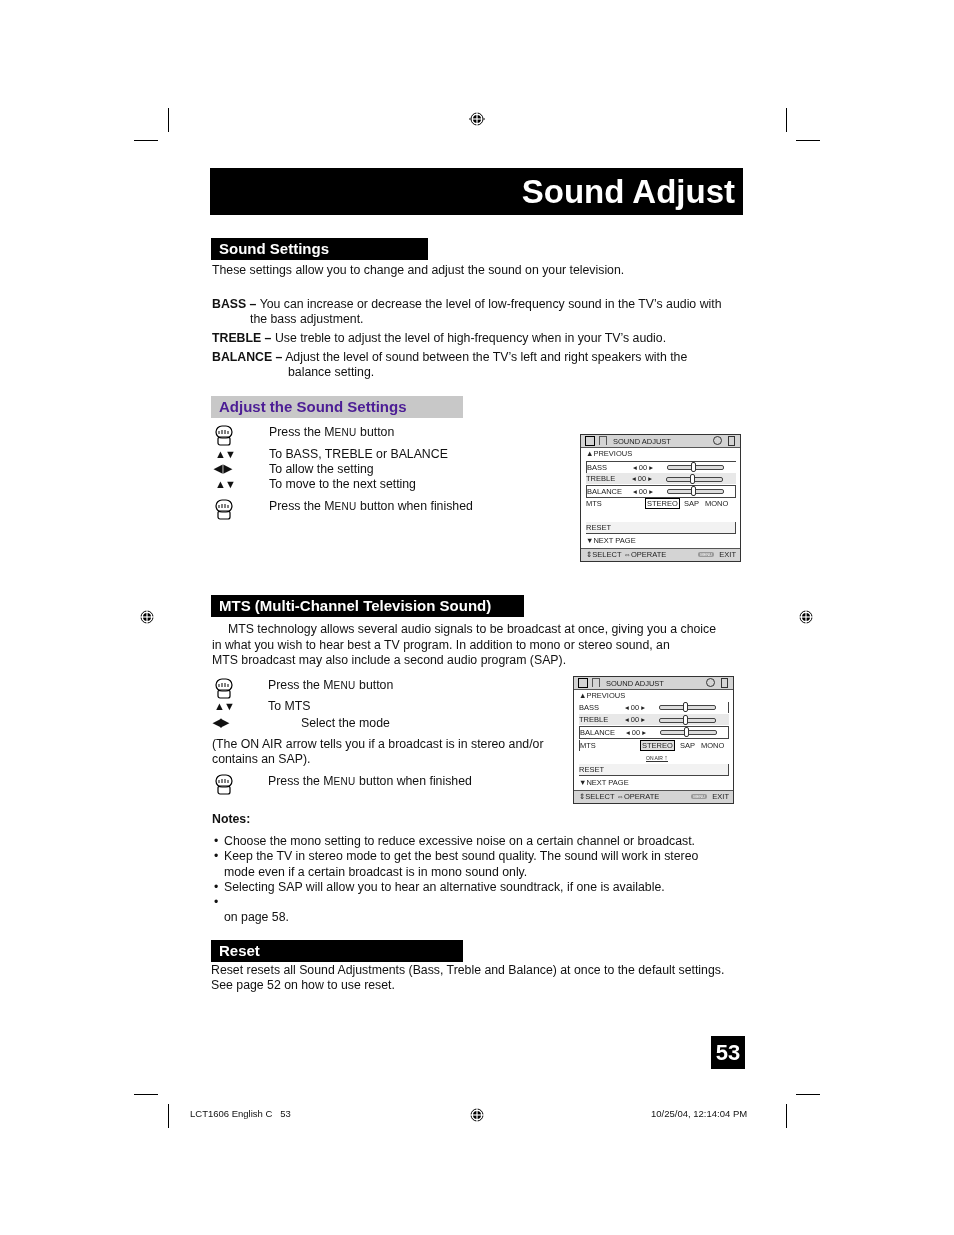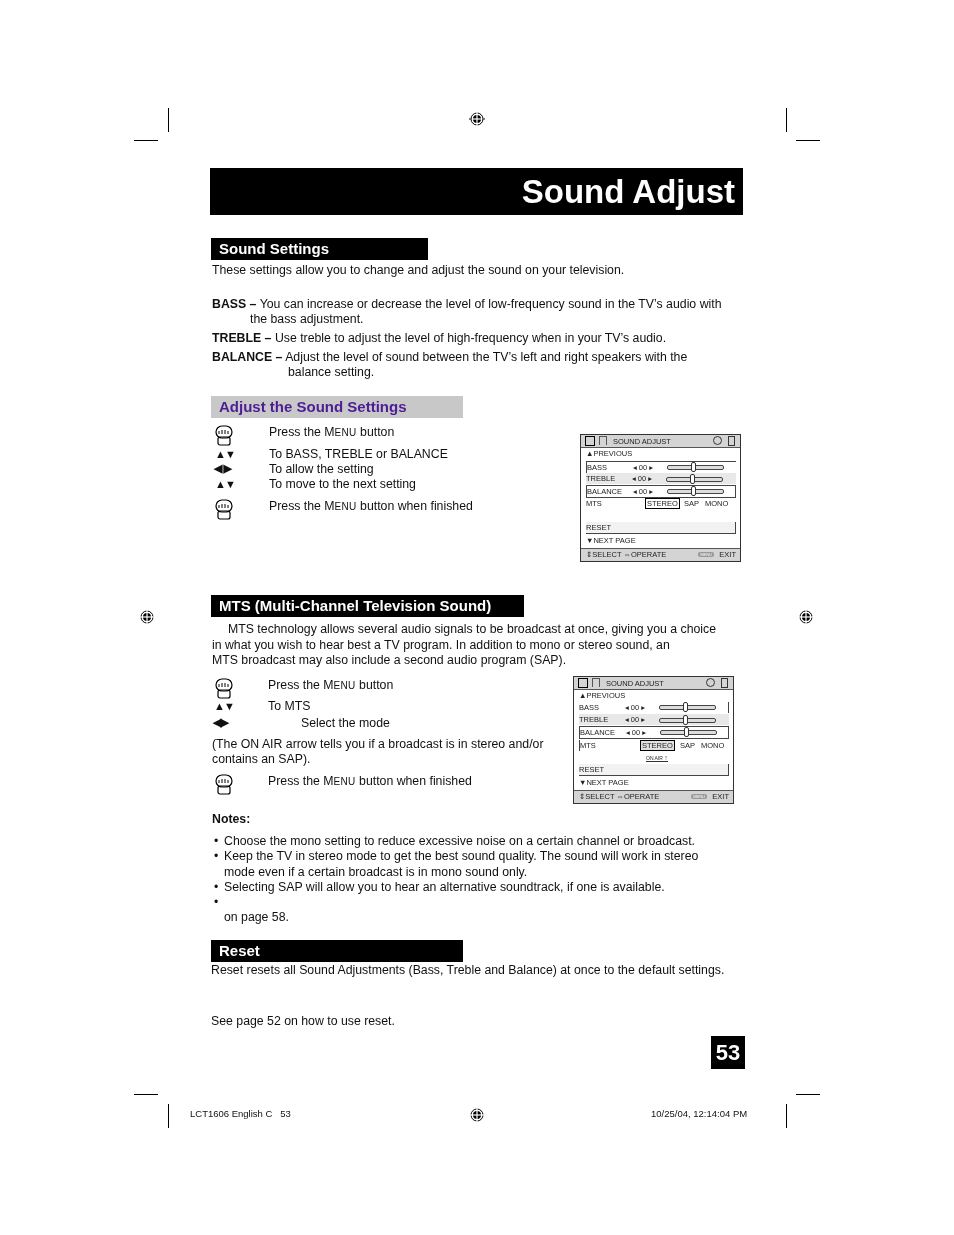--- a/index.html
+++ b/index.html
@@ -213,18 +213,18 @@
 <div class="txt b" style="left:212px;top:812px;">Notes:</div>
 <ul class="notes txt" style="left:212px;top:834px;width:540px;">
   <li><span>Choose the mono setting to reduce excessive noise on a certain channel or broadcast.</span></li>
   <li><span>Keep the TV in stereo mode to get the best sound quality. The sound will work in stereo</span><br><span>mode even if a certain broadcast is in mono sound only.</span></li>
   <li><span>Selecting SAP will allow you to hear an alternative soundtrack, if one is available.</span></li>
   <li><br><span>on page 58.</span></li>
 </ul>
 
 <div class="sec-head dark" style="left:211px;top:940px;width:252px;">Reset</div>
 <div class="txt" style="left:211px;top:963px;">Reset resets all Sound Adjustments (Bass, Treble and Balance) at once to the default settings.</div>
-<div class="txt" style="left:211px;top:978px;margin-top:36px;">See page 52 on how to use reset.</div>
+<div class="txt" style="left:211px;top:978px;">See page 52 on how to use reset.</div>
 
 <div class="abs" style="left:711px;top:1036px;width:34px;height:33px;background:#000;color:#fff;font-weight:bold;font-size:22px;line-height:33px;text-align:center;">53</div>
 
 <div class="txt" style="left:190px;top:1106px;font-size:9.5px;white-space:pre;">LCT1606 English C   53</div>
 <div class="txt" style="left:651px;top:1106px;font-size:9.5px;">10/25/04, 12:14:04 PM</div>
 
 </body></html>

